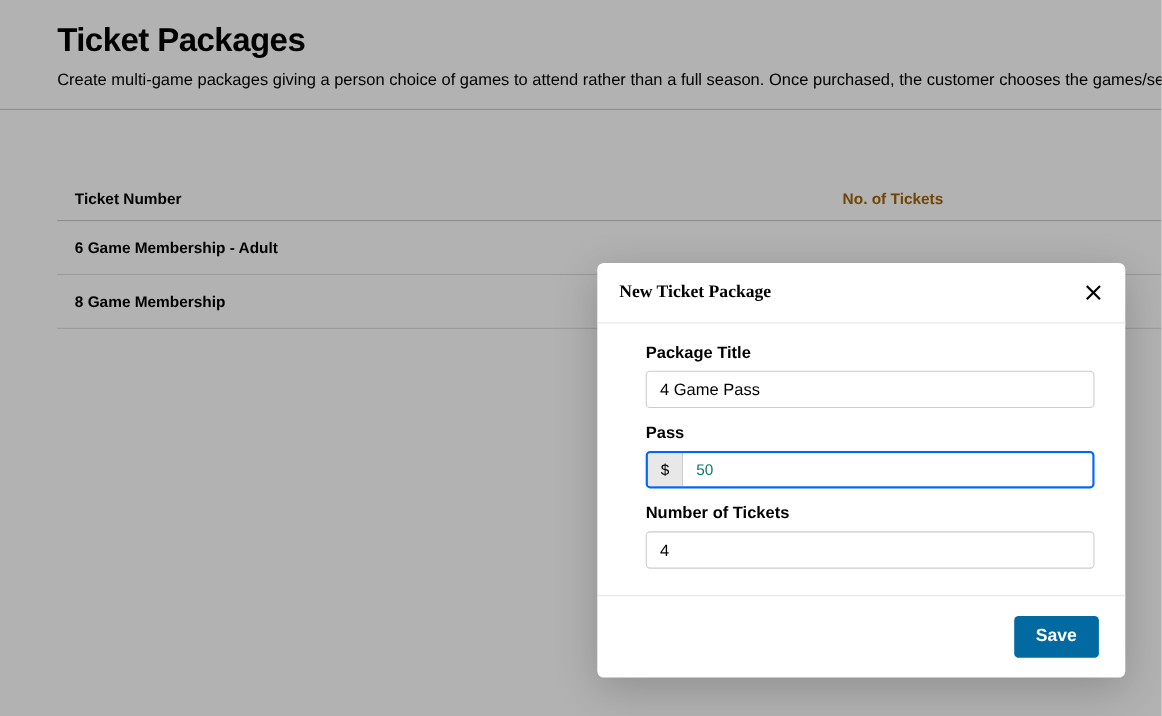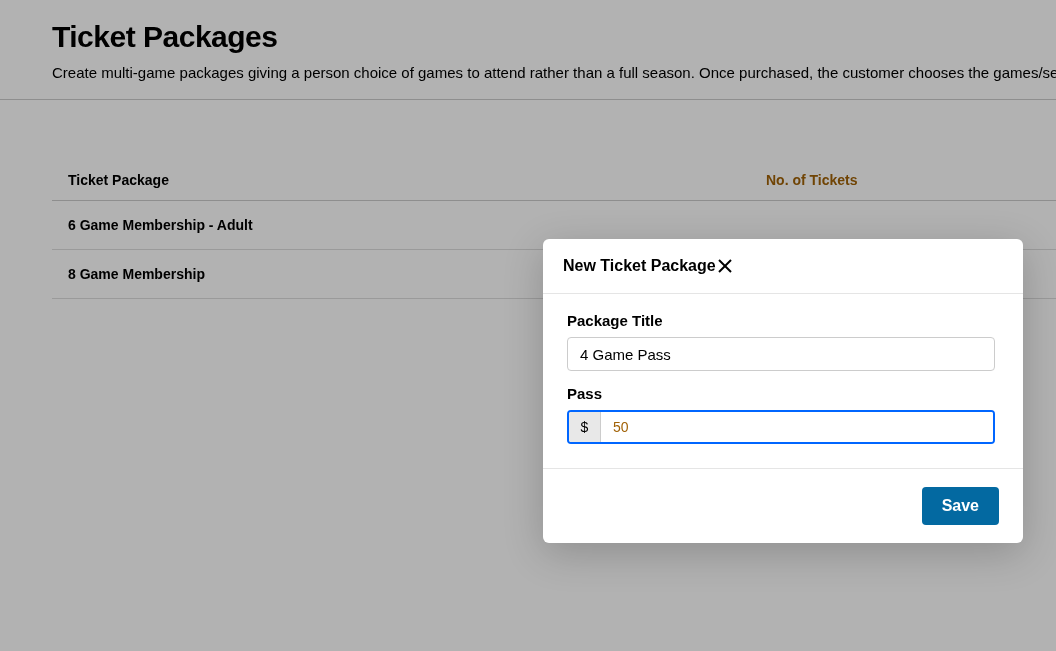--- a/index.html
+++ b/index.html
@@ -70,22 +70,24 @@
       top: 239px;
       left: 543px;
       width: 480px;
       background: #fff;
       border-radius: 6px;
       box-shadow: 0 10px 40px rgba(0,0,0,0.2);
     }
     .modal-header {
       display: flex;
       align-items: center;
+      justify-content: space-between;
       padding: 18px 20px 18px 20px;
       border-bottom: 1px solid #e5e5e5;
+      font-family: Liberation Serif, serif;
     }
     .modal-title {
       font-size: 16px;
       font-weight: 700;
       color: #000;
     }
     .close-btn {
       background: none;
       border: none;
       cursor: pointer;
@@ -94,20 +96,21 @@
       align-items: center;
       justify-content: center;
       color: #000;
     }
     .close-btn svg {
       width: 14px;
       height: 14px;
     }
     .modal-body {
       padding: 18px 28px 24px 24px;
+      margin-left: 20px;
     }
     .form-group {
       margin-bottom: 14px;
     }
     .form-group:last-child {
       margin-bottom: 0;
     }
     .form-label {
       display: block;
       font-size: 15px;
@@ -141,21 +144,21 @@
       justify-content: center;
       font-size: 14px;
       color: #000;
       border-right: 1px solid #ccc;
     }
     .price-input {
       flex: 1;
       border: none;
       padding: 0 12px;
       font-size: 14px;
-      color: #a16207;
+      color: #0f766e;
       font-family: inherit;
       outline: none;
     }
     .modal-footer {
       border-top: 1px solid #e5e5e5;
       padding: 18px 24px;
       display: flex;
       justify-content: flex-end;
     }
     .save-btn {
@@ -174,21 +177,21 @@
 <body>
 
 <div class="page-header">
   <h1 class="page-title">Ticket Packages</h1>
   <p class="page-subtitle">Create multi-game packages giving a person choice of games to attend rather than a full season. Once purchased, the customer chooses the games/seats t</p>
 </div>
 
 <div class="content">
   <div class="table">
     <div class="table-header">
-      <div class="col-name">Ticket Package</div>
+      <div class="col-name">Ticket Number</div>
       <div class="col-tickets">No. of Tickets</div>
     </div>
     <div class="table-row">
       <div class="col-name">6 Game Membership - Adult</div>
     </div>
     <div class="table-row">
       <div class="col-name">8 Game Membership</div>
     </div>
   </div>
 </div>
@@ -210,17 +213,21 @@
       <label class="form-label">Package Title</label>
       <input type="text" class="form-input" value="4 Game Pass" style="">
     </div>
     <div class="form-group">
       <label class="form-label">Pass</label>
       <div class="price-wrap">
         <div class="price-prefix">$</div>
         <input type="text" class="price-input" value="50" style="">
       </div>
     </div>
+    <div class="form-group">
+      <label class="form-label">Number of Tickets</label>
+      <input type="text" class="form-input" value="4" style="">
+    </div>
   </div>
   <div class="modal-footer">
     <button class="save-btn">Save</button>
   </div>
 </div>
 
 </body></html>

